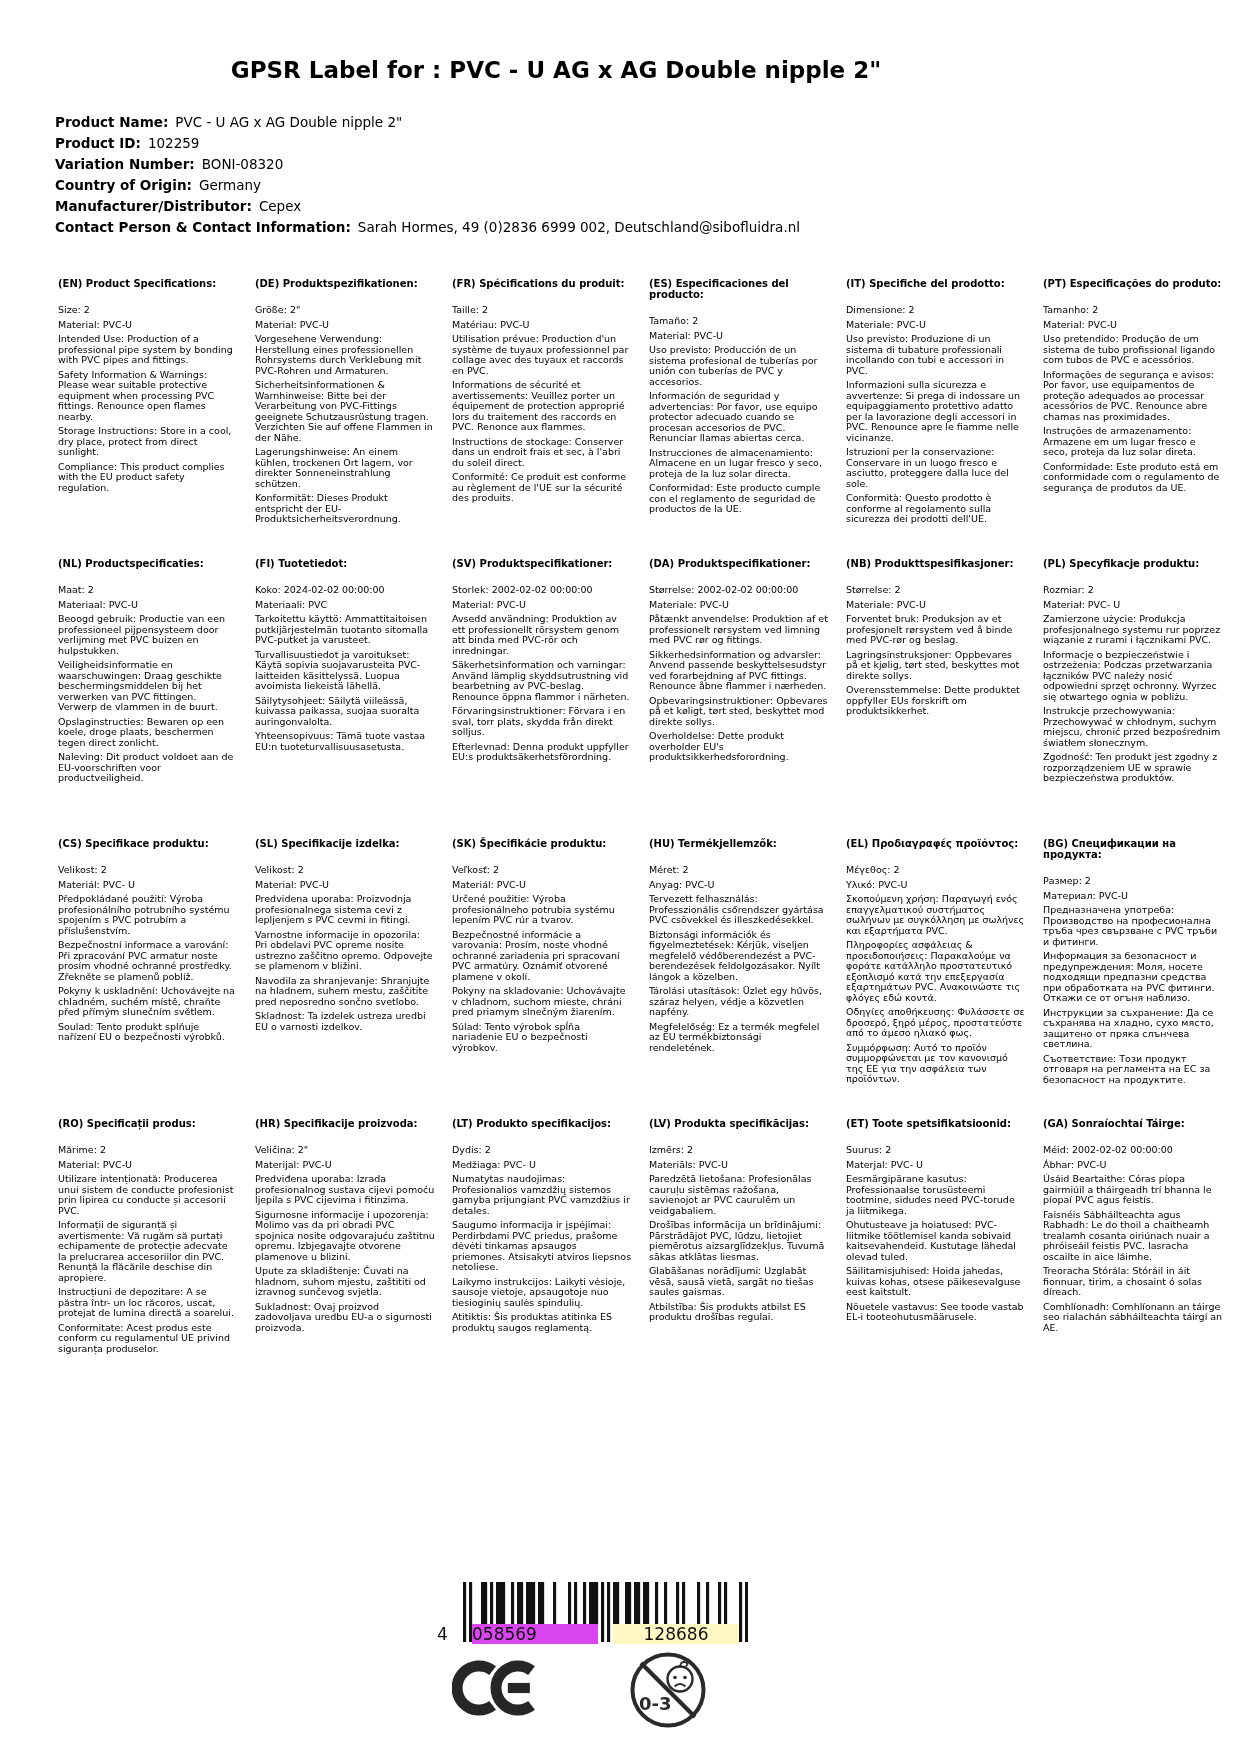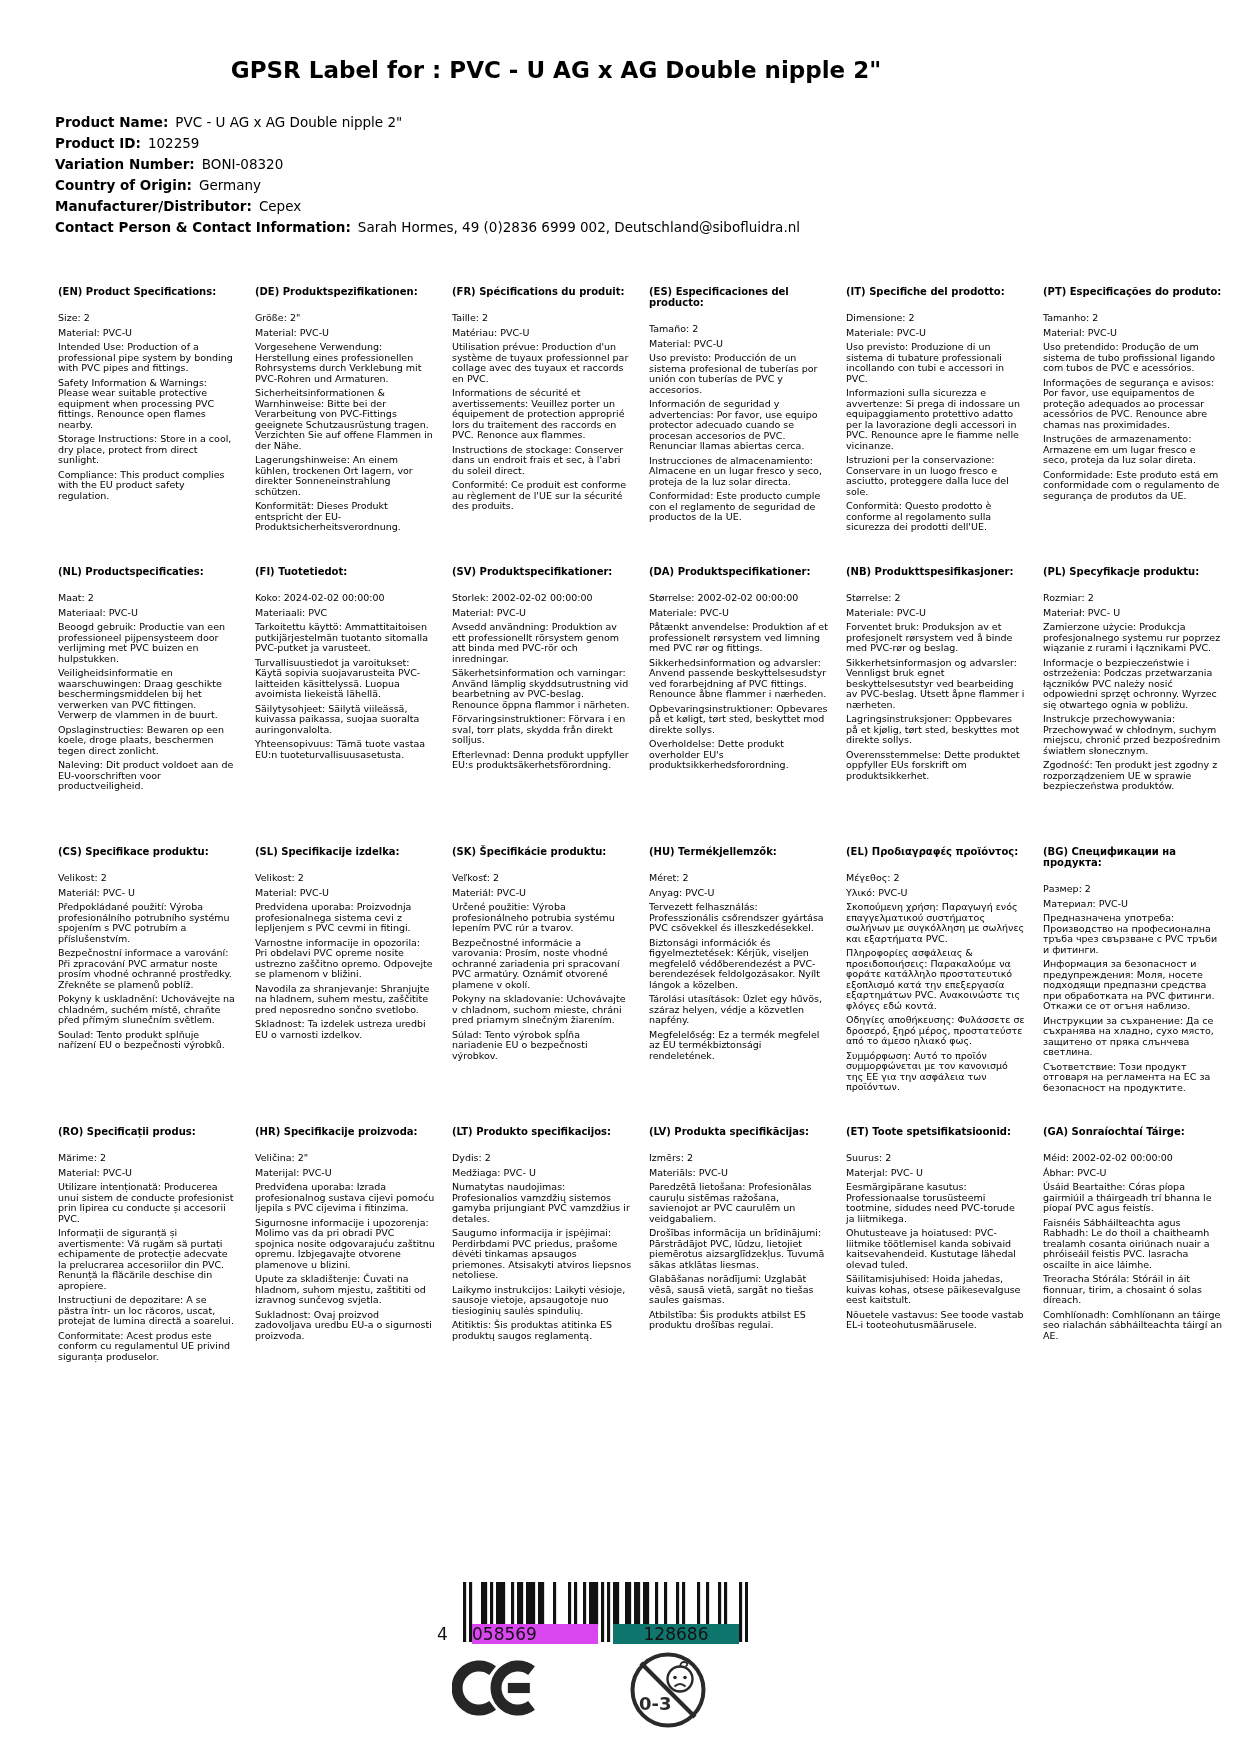--- a/index.html
+++ b/index.html
@@ -6,29 +6,29 @@
   #page{position:relative;width:1241px;height:1754px;background:#ffffff;color:#000;
         font-family:"DejaVu Sans", sans-serif;overflow:hidden;}
   .title{position:absolute;left:0;top:57px;width:1112px;text-align:center;
          font-size:23px;font-weight:bold;color:#000;}
   .info{position:absolute;left:55px;top:112px;font-size:13.5px;line-height:21px;color:#000;}
   .info-row{white-space:nowrap;}
   .info-label{font-weight:bold;margin-right:7px;}
   .grid{position:absolute;left:58px;top:278px;display:grid;
         grid-template-columns:repeat(6,180px);column-gap:17px;grid-auto-rows:280px;}
   .cell{font-size:9.5px;line-height:10.5px;color:#000;overflow:visible;}
-  .cell-heading{font-size:10px;font-weight:bold;margin:8px 0 1px 0;line-height:11px;}
+  .cell-heading{font-size:10px;font-weight:bold;margin:0 0 1px 0;line-height:11px;}
   .para{margin:4px 0 0 0;overflow-wrap:break-word;}
   .para.first{margin-top:16px;}
   .barcode{position:absolute;left:437px;top:1582px;width:315px;height:80px;}
   .bc-bars{position:absolute;left:26px;top:0;width:285px;height:60px;fill:#111;}
   .bc-digit{position:absolute;font-size:17px;color:#111;font-family:"DejaVu Sans",sans-serif;}
   .bc-lead{left:0;top:42px;}
   .bc-left{left:35px;top:42px;width:126px;background:#d946ef;}
-  .bc-right{left:176px;top:42px;width:126px;text-align:center;background:#0f766e;}
+  .bc-right{left:176px;top:42px;width:126px;text-align:center;background:#fef9c3;}
   .ce-mark{position:absolute;left:452px;top:1658px;width:88px;height:60px;}
   .age-mark{position:absolute;left:628px;top:1650px;width:80px;height:80px;}
 </style>
 </head>
 <body>
 
 <div id="page">
 
   <div class="title">GPSR Label for : PVC - U AG x AG Double nipple 2"</div>
 
@@ -157,21 +157,20 @@
     <p class="para">Sikkerhedsinformation og advarsler: Anvend passende beskyttelsesudstyr ved forarbejdning af PVC fittings. Renounce åbne flammer i nærheden.</p>
     <p class="para">Opbevaringsinstruktioner: Opbevares på et køligt, tørt sted, beskyttet mod direkte sollys.</p>
     <p class="para">Overholdelse: Dette produkt overholder EU's produktsikkerhedsforordning.</p>
   </div>
 
   <div class="cell">
     <div class="cell-heading">(NB) Produkttspesifikasjoner:</div>
     <p class="para first">Størrelse: 2</p>
     <p class="para">Materiale: PVC-U</p>
     <p class="para">Forventet bruk: Produksjon av et profesjonelt rørsystem ved å binde med PVC-rør og beslag.</p>
-    <p class="para">Sikkerhetsinformasjon og advarsler: Vennligst bruk egnet beskyttelsesutstyr ved bearbeiding av PVC-beslag. Utsett åpne flammer i nærheten.</p>
     <p class="para">Lagringsinstruksjoner: Oppbevares på et kjølig, tørt sted, beskyttes mot direkte sollys.</p>
     <p class="para">Overensstemmelse: Dette produktet oppfyller EUs forskrift om produktsikkerhet.</p>
   </div>
 
   <div class="cell">
     <div class="cell-heading">(PL) Specyfikacje produktu:</div>
     <p class="para first">Rozmiar: 2</p>
     <p class="para">Materiał: PVC- U</p>
     <p class="para">Zamierzone użycie: Produkcja profesjonalnego systemu rur poprzez wiązanie z rurami i łącznikami PVC.</p>
     <p class="para">Informacje o bezpieczeństwie i ostrzeżenia: Podczas przetwarzania łączników PVC należy nosić odpowiedni sprzęt ochronny. Wyrzec się otwartego ognia w pobliżu.</p>

